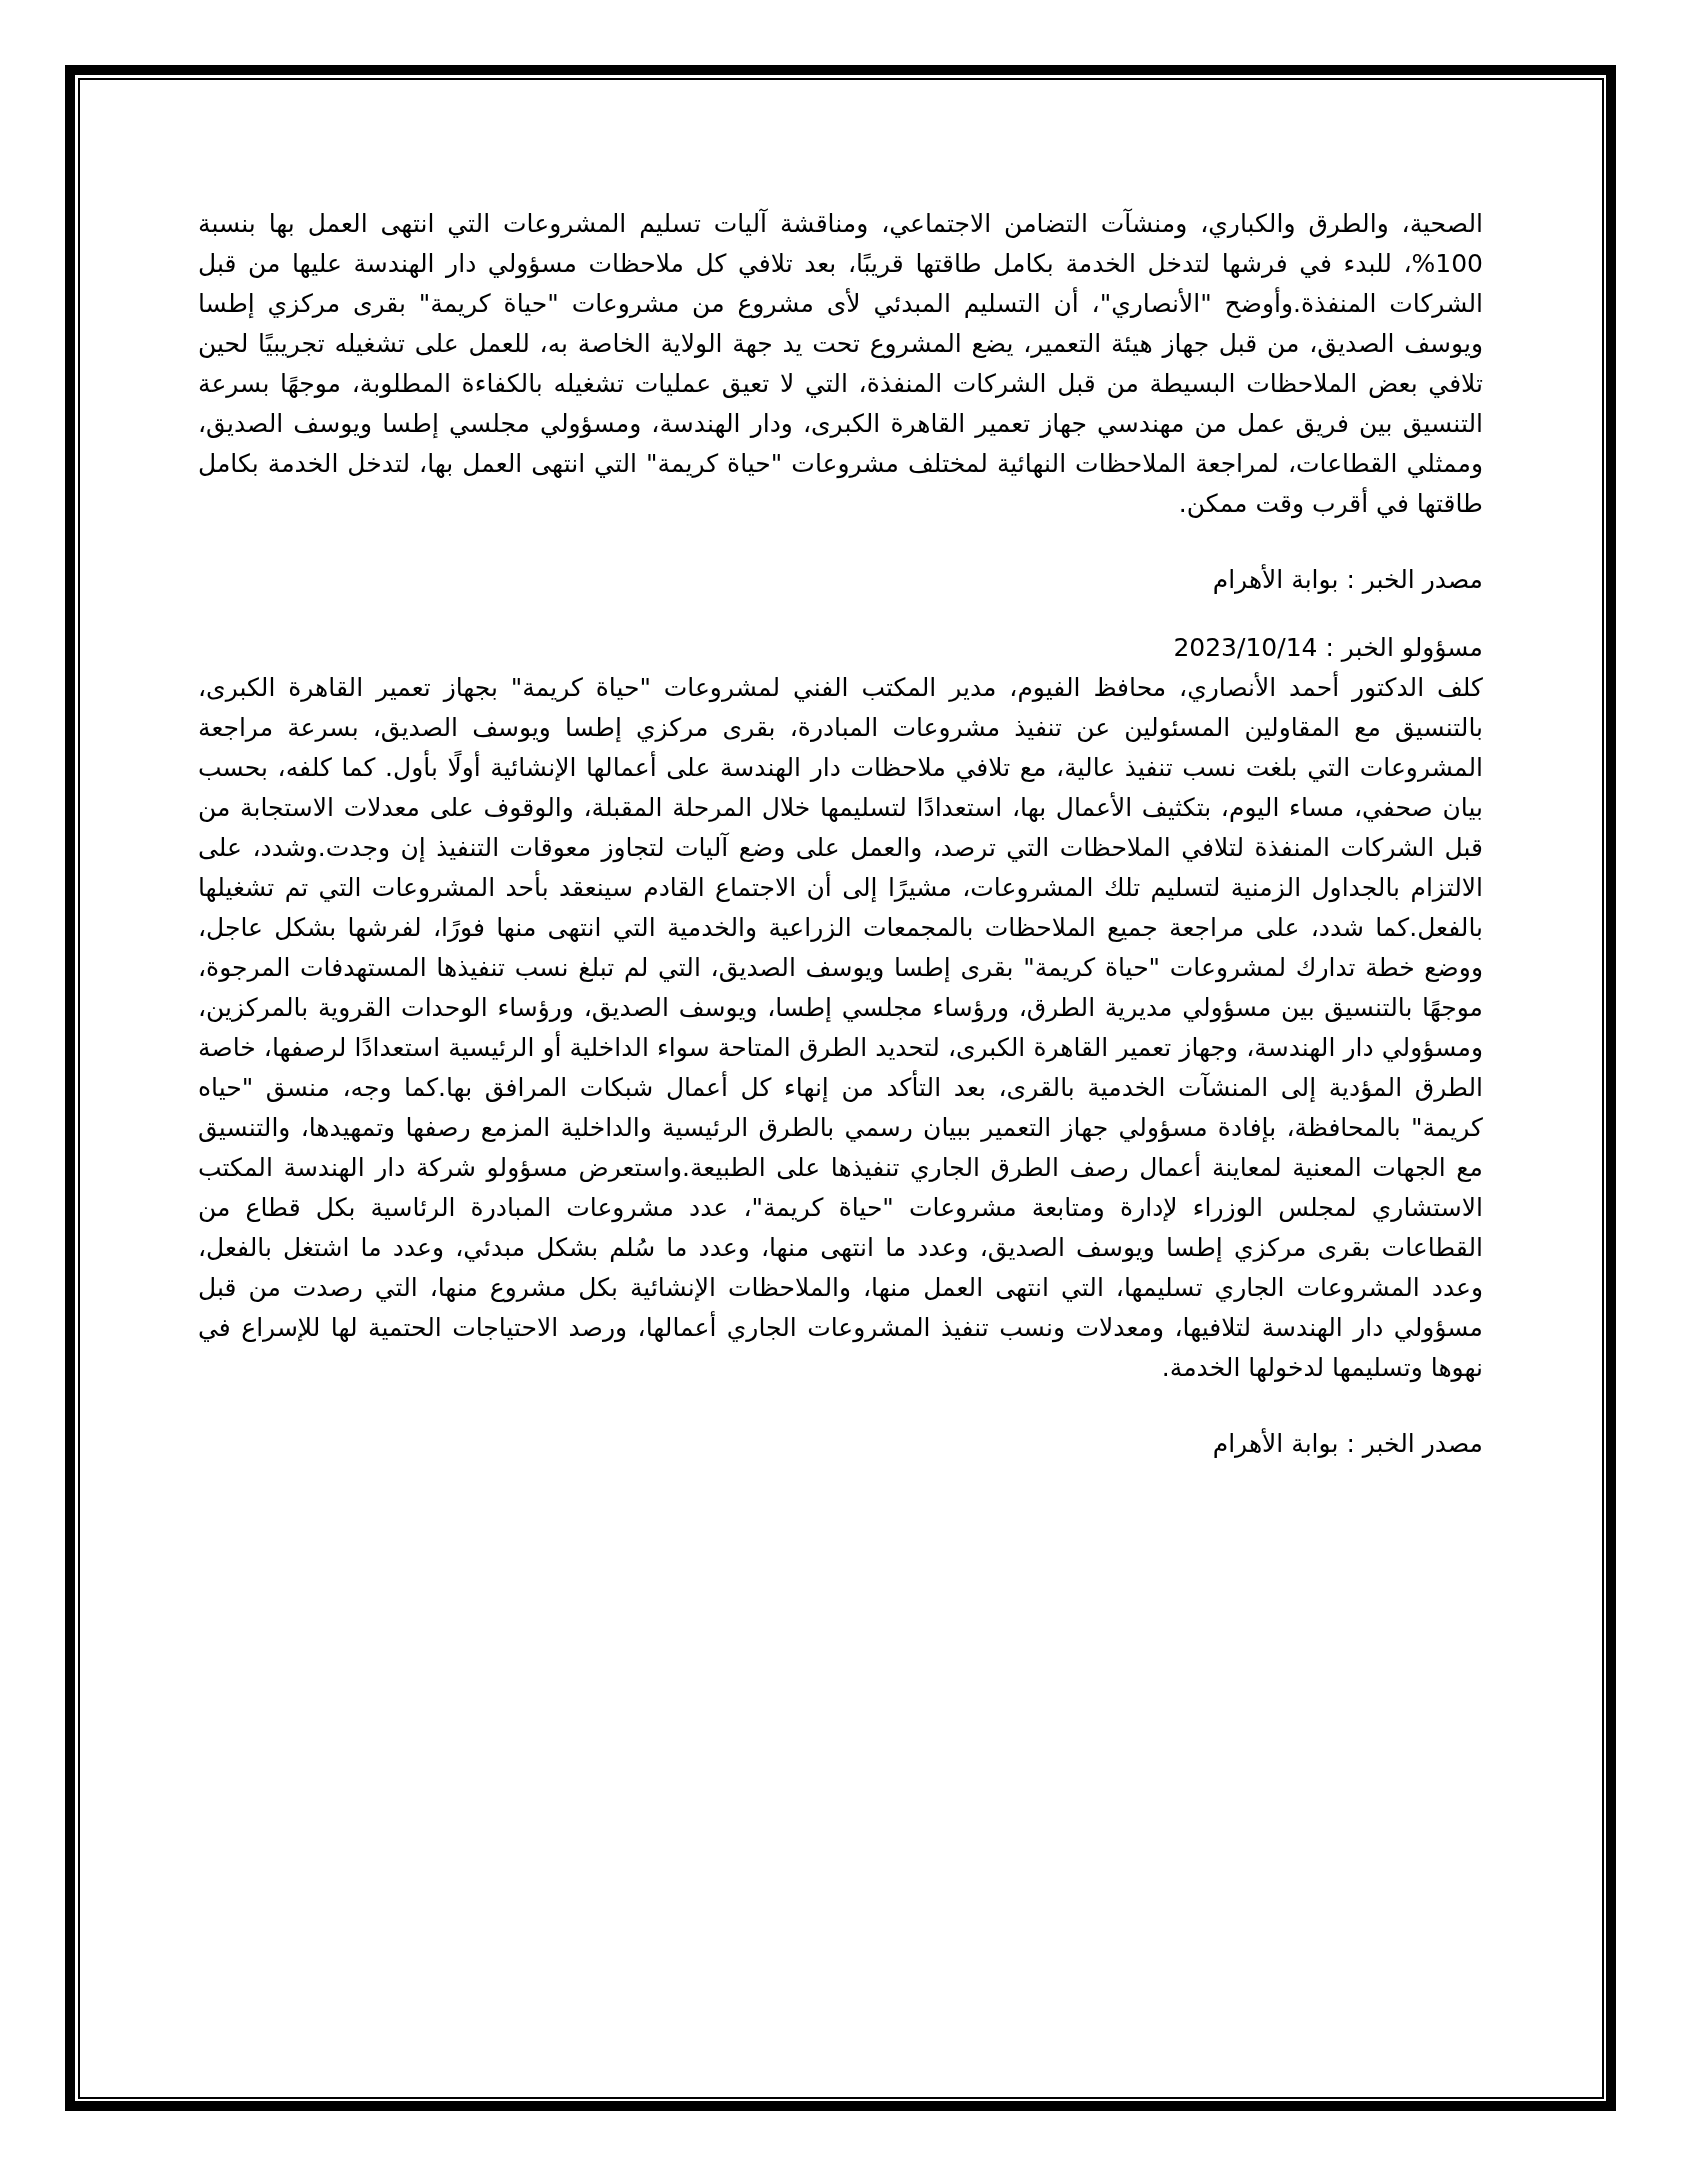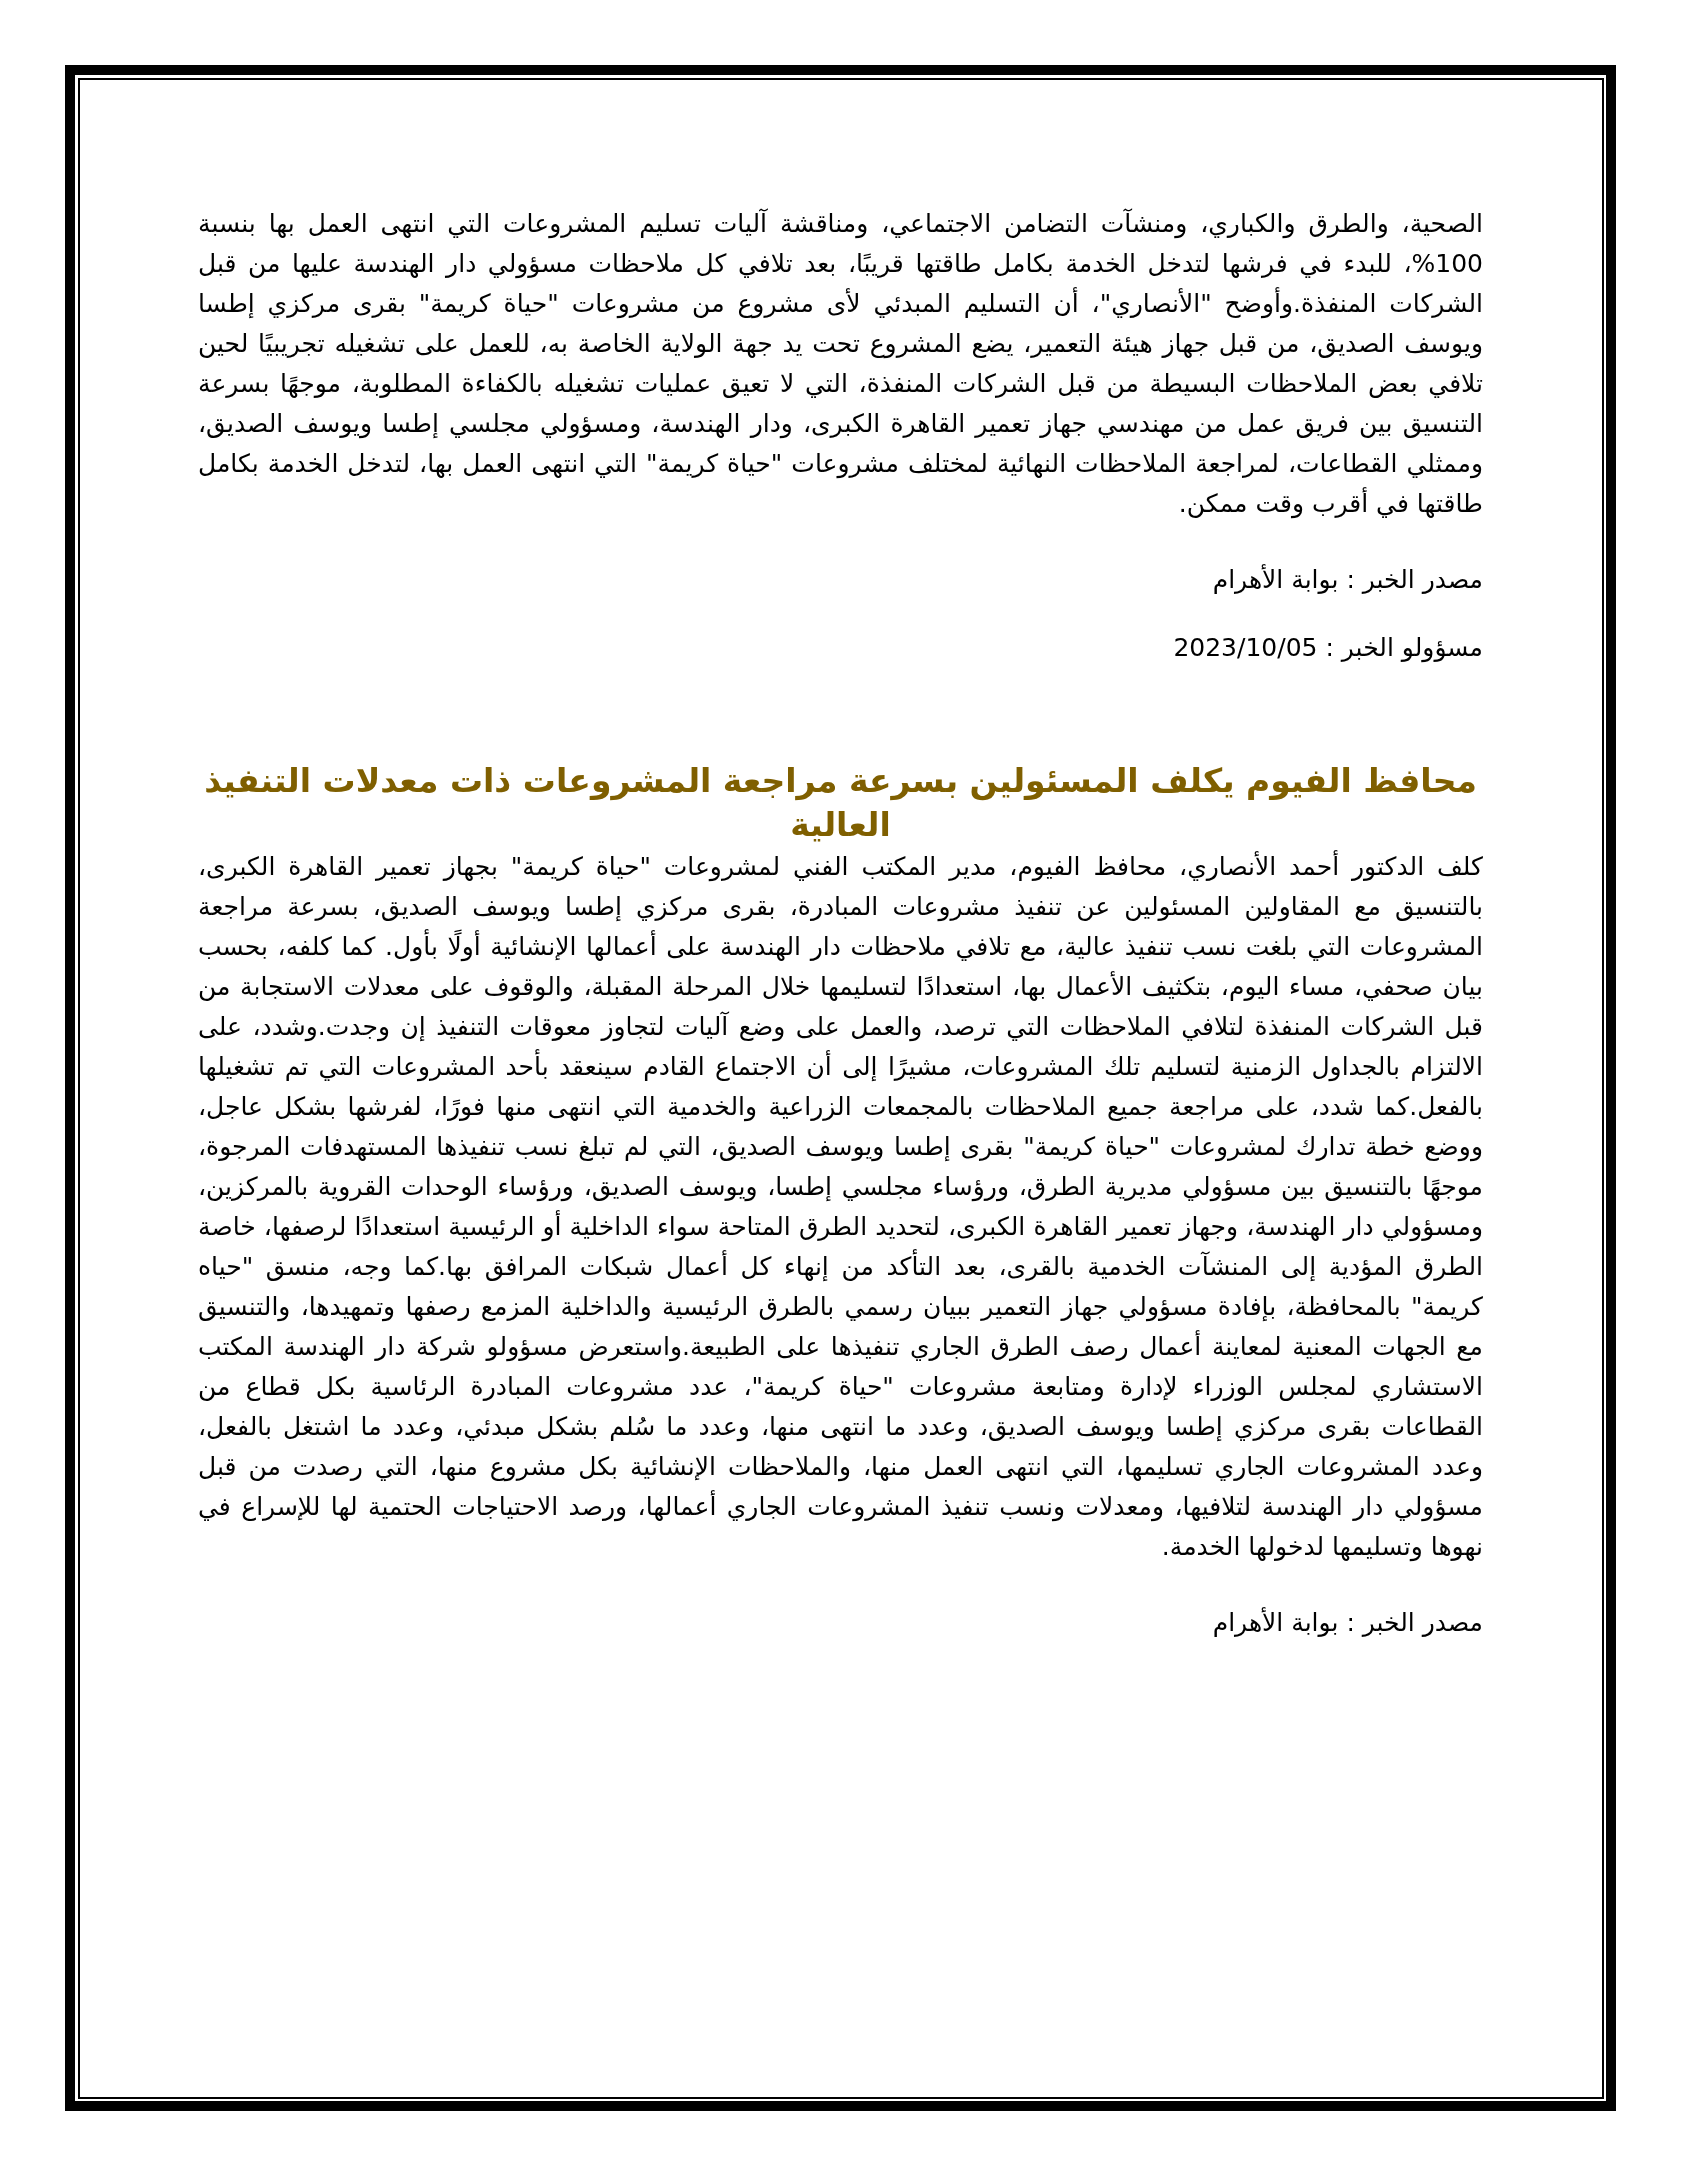--- a/index.html
+++ b/index.html
@@ -76,25 +76,24 @@
 <div class="page-frame-outer"></div>
 <div class="page-frame-inner"></div>
 
 <div class="content">
 
   <section>
     <p class="para">الصحية، والطرق والكباري، ومنشآت التضامن الاجتماعي، ومناقشة آليات تسليم المشروعات التي انتهى العمل بها بنسبة 100%، للبدء في فرشها لتدخل الخدمة بكامل طاقتها قريبًا، بعد تلافي كل ملاحظات مسؤولي دار الهندسة عليها من قبل الشركات المنفذة.وأوضح "الأنصاري"، أن التسليم المبدئي لأى مشروع من مشروعات "حياة كريمة" بقرى مركزي إطسا ويوسف الصديق، من قبل جهاز هيئة التعمير، يضع المشروع تحت يد جهة الولاية الخاصة به، للعمل على تشغيله تجريبيًا لحين تلافي بعض الملاحظات البسيطة من قبل الشركات المنفذة، التي لا تعيق عمليات تشغيله بالكفاءة المطلوبة، موجهًا بسرعة التنسيق بين فريق عمل من مهندسي جهاز تعمير القاهرة الكبرى، ودار الهندسة، ومسؤولي مجلسي إطسا ويوسف الصديق، وممثلي القطاعات، لمراجعة الملاحظات النهائية لمختلف مشروعات "حياة كريمة" التي انتهى العمل بها، لتدخل الخدمة بكامل طاقتها في أقرب وقت ممكن.</p>
 
     <p class="meta-line meta-source-1"><span>مصدر الخبر :</span> <span>بوابة الأهرام</span></p>
 
-    <p class="meta-line meta-date-1"><span>مسؤولو الخبر :</span> <span class="value">2023/10/05</span></p>
+    <p class="meta-line meta-date-1"><span>مسؤولو الخبر :</span> <span class="value">2023/10/14</span></p>
   </section>
 
   <section>
-    <h2 class="article-title">محافظ الفيوم يكلف المسئولين بسرعة مراجعة المشروعات ذات معدلات التنفيذ العالية</h2>
 
     <p class="para para-2">كلف الدكتور أحمد الأنصاري، محافظ الفيوم، مدير المكتب الفني لمشروعات "حياة كريمة" بجهاز تعمير القاهرة الكبرى، بالتنسيق مع المقاولين المسئولين عن تنفيذ مشروعات المبادرة، بقرى مركزي إطسا ويوسف الصديق، بسرعة مراجعة المشروعات التي بلغت نسب تنفيذ عالية، مع تلافي ملاحظات دار الهندسة على أعمالها الإنشائية أولًا بأول. كما كلفه، بحسب بيان صحفي، مساء اليوم، بتكثيف الأعمال بها، استعدادًا لتسليمها خلال المرحلة المقبلة، والوقوف على معدلات الاستجابة من قبل الشركات المنفذة لتلافي الملاحظات التي ترصد، والعمل على وضع آليات لتجاوز معوقات التنفيذ إن وجدت.وشدد، على الالتزام بالجداول الزمنية لتسليم تلك المشروعات، مشيرًا إلى أن الاجتماع القادم سينعقد بأحد المشروعات التي تم تشغيلها بالفعل.كما شدد، على مراجعة جميع الملاحظات بالمجمعات الزراعية والخدمية التي انتهى منها فورًا، لفرشها بشكل عاجل، ووضع خطة تدارك لمشروعات "حياة كريمة" بقرى إطسا ويوسف الصديق، التي لم تبلغ نسب تنفيذها المستهدفات المرجوة، موجهًا بالتنسيق بين مسؤولي مديرية الطرق، ورؤساء مجلسي إطسا،  ويوسف الصديق، ورؤساء الوحدات القروية بالمركزين، ومسؤولي دار الهندسة، وجهاز تعمير القاهرة الكبرى، لتحديد الطرق المتاحة سواء الداخلية أو الرئيسية استعدادًا لرصفها، خاصة الطرق المؤدية إلى المنشآت الخدمية بالقرى، بعد التأكد من إنهاء كل أعمال شبكات المرافق بها.كما وجه، منسق "حياه كريمة" بالمحافظة، بإفادة مسؤولي جهاز التعمير ببيان رسمي بالطرق الرئيسية والداخلية المزمع رصفها وتمهيدها، والتنسيق مع الجهات المعنية لمعاينة أعمال رصف الطرق الجاري تنفيذها على الطبيعة.واستعرض مسؤولو شركة دار الهندسة المكتب الاستشاري لمجلس الوزراء لإدارة ومتابعة مشروعات "حياة كريمة"، عدد مشروعات المبادرة الرئاسية بكل قطاع من القطاعات بقرى مركزي إطسا ويوسف الصديق، وعدد ما انتهى منها، وعدد ما سُلم بشكل مبدئي، وعدد ما اشتغل بالفعل، وعدد المشروعات الجاري تسليمها، التي انتهى العمل منها، والملاحظات الإنشائية بكل مشروع منها، التي رصدت من قبل مسؤولي دار الهندسة لتلافيها، ومعدلات ونسب تنفيذ المشروعات الجاري أعمالها، ورصد الاحتياجات الحتمية لها للإسراع في نهوها وتسليمها لدخولها الخدمة.</p>
 
     <p class="meta-line meta-source-2"><span>مصدر الخبر :</span> <span>بوابة الأهرام</span></p>
   </section>
 
 </div>
 
 
 </body></html>

